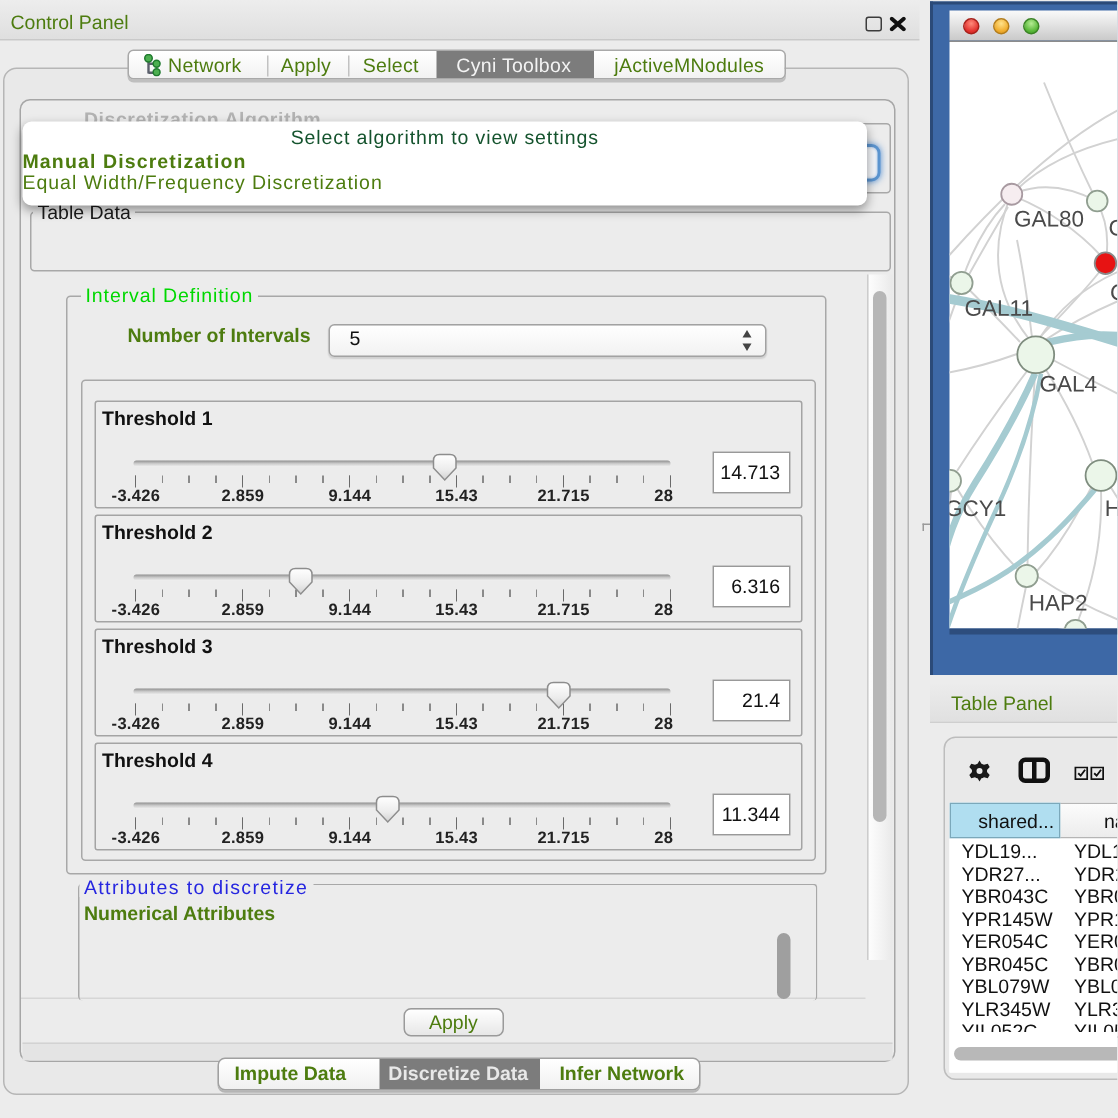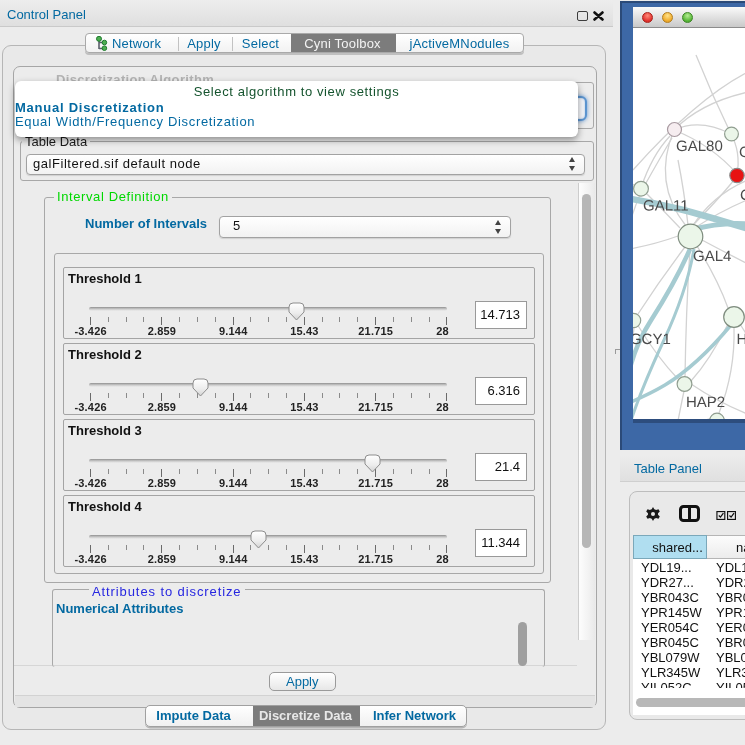--- a/index.html
+++ b/index.html
@@ -1,18 +1,18 @@
 <!DOCTYPE html>
 <html><head><meta charset="utf-8">
 <style>
 html,body{margin:0;padding:0;}
 body{width:745px;height:745px;background:#ececec;font-family:"Liberation Sans",sans-serif;overflow:hidden;}
 #root{position:relative;width:745px;height:745px;overflow:hidden;background:#ececec;}
 .abs{position:absolute;}
-.t13{font-size:13px;color:#0369a1;line-height:15px;white-space:nowrap;}
+.t13{font-size:13px;color:#4d7c0f;line-height:15px;white-space:nowrap;}
 .combo{position:absolute;background:linear-gradient(#ffffff,#f2f2f2);border:1px solid #a2a2a2;border-radius:4px;box-shadow:0 1px 1px rgba(0,0,0,0.12);}
 .combo .txt{position:absolute;left:8px;top:2px;font-size:13px;color:#111;}
 .arrows{position:absolute;width:9px;height:14px;}
 .arrows:before{content:"";position:absolute;left:1px;top:0;border-left:3.5px solid transparent;border-right:3.5px solid transparent;border-bottom:5px solid #444;}
 .arrows:after{content:"";position:absolute;left:1px;bottom:0;border-left:3.5px solid transparent;border-right:3.5px solid transparent;border-top:5px solid #444;}
 .group{position:absolute;border:1px solid #a8a8a8;border-radius:3px;}
 .gtitle{position:absolute;font-size:13px;line-height:13px;background:#ececec;padding:0 3px;white-space:nowrap;}
 .tbox{position:absolute;border:1px solid #a4a4a4;border-radius:2px;width:472px;height:72px;box-sizing:border-box;}
 .tlabel{position:absolute;left:4px;top:2.5px;font-weight:bold;font-size:13px;color:#111;line-height:15px;}
 .track{position:absolute;left:25px;top:38.5px;width:358px;height:4.5px;border-radius:2.5px;background:linear-gradient(#8f8f8f,#c9c9c9 50%,#eeeeee);}
@@ -55,24 +55,20 @@
 <div class="abs t13" style="left:231px;top:35.5px;width:59px;text-align:center;letter-spacing:0.2px;">Select</div>
 <div class="abs t13" style="left:290px;top:35.5px;width:105px;text-align:center;color:#f3f3f3;letter-spacing:0.2px;">Cyni Toolbox</div>
 <div class="abs t13" style="left:395px;top:35.5px;width:129px;text-align:center;letter-spacing:0.2px;">jActiveMNodules</div>
 
 <div class="group" style="left:20px;top:82px;width:572px;height:45px;"></div>
 <div class="abs" style="left:54px;top:72.5px;font-size:13px;line-height:13px;color:#b3b3b3;background:#ececec;padding:0 2px;font-weight:bold;letter-spacing:0.35px;">Discretization Algorithm</div>
 <div class="abs" style="left:26px;top:96px;width:561px;height:25px;border:2.5px solid #5b94cf;border-radius:6px;box-sizing:border-box;box-shadow:0 0 4px rgba(80,140,210,.9), inset 0 0 2px rgba(80,140,210,.6);background:#f4f6fa;"></div>
 
 <div class="group" style="left:20px;top:141px;width:572px;height:38px;"></div>
 <div class="gtitle" style="left:22px;top:135px;color:#1c1c1c;">Table Data</div>
-<div class="combo" style="left:26px;top:153.5px;width:557px;height:19px;">
-  <div class="txt" style="top:1px;left:6px;letter-spacing:0.55px;">galFiltered.sif default node</div>
-  <div class="arrows" style="right:7px;top:2.5px;"></div>
-</div>
 
 <div class="abs" style="left:14px;top:183px;width:563px;height:483px;border-bottom:1px solid #d6d6d6;box-sizing:border-box;"></div>
 
 <div class="group" style="left:44px;top:197px;width:505px;height:384px;"></div>
 <div class="gtitle" style="left:54px;top:189.5px;color:#00d800;letter-spacing:0.6px;">Interval Definition</div>
 
 <div class="abs t13" style="left:85px;top:216px;font-weight:bold;">Number of Intervals</div>
 <div class="combo" style="left:219px;top:215.5px;width:290px;height:20px;">
   <div class="txt" style="top:1.5px;left:13px;">5</div>
   <div class="arrows" style="right:7px;top:3px;"></div>
@@ -148,21 +144,21 @@
       <defs>
         <linearGradient id="thg" x1="0" y1="0" x2="0" y2="1">
           <stop offset="0" stop-color="#ffffff"></stop>
           <stop offset="0.6" stop-color="#ececec"></stop>
           <stop offset="1" stop-color="#d2d2d2"></stop>
         </linearGradient>
       </defs>
     </svg>
 
 <div class="group" style="left:52px;top:589px;width:491px;height:77px;border-bottom:none;"></div>
-<div class="gtitle" style="left:53px;top:584.5px;color:#2626e0;letter-spacing:0.9px;margin-left:36px;">Attributes to discretize</div>
+<div class="gtitle" style="left:53px;top:584.5px;color:#2626e0;letter-spacing:0.9px;">Attributes to discretize</div>
 <div class="abs t13" style="left:56px;top:601px;font-weight:bold;">Numerical Attributes</div>
 <div class="abs" style="left:518px;top:621.5px;width:9px;height:44px;background:#9f9f9f;border-radius:5px;"></div>
 
 <div class="abs" style="left:578px;top:183px;width:17px;height:457px;background:linear-gradient(to right,#fdfdfd,#f2f2f2 60%,#e9e9e9);border-left:1px solid #cccccc;box-sizing:border-box;"></div>
 <div class="abs" style="left:582px;top:194px;width:9px;height:354px;background:#b6b6b6;border-radius:4.5px;"></div>
 
 <div class="abs" style="left:15px;top:695px;width:580px;height:11px;background:#e4e4e4;border-top:1px solid #d2d2d2;"></div>
 <div class="abs" style="left:268.5px;top:671.5px;width:67.5px;height:19.5px;background:linear-gradient(#ffffff,#e7e7e7);border:1px solid #9a9a9a;border-radius:5px;box-sizing:border-box;"></div>
 <div class="abs t13" style="left:268.5px;top:673.5px;width:67.5px;text-align:center;">Apply</div>
 

